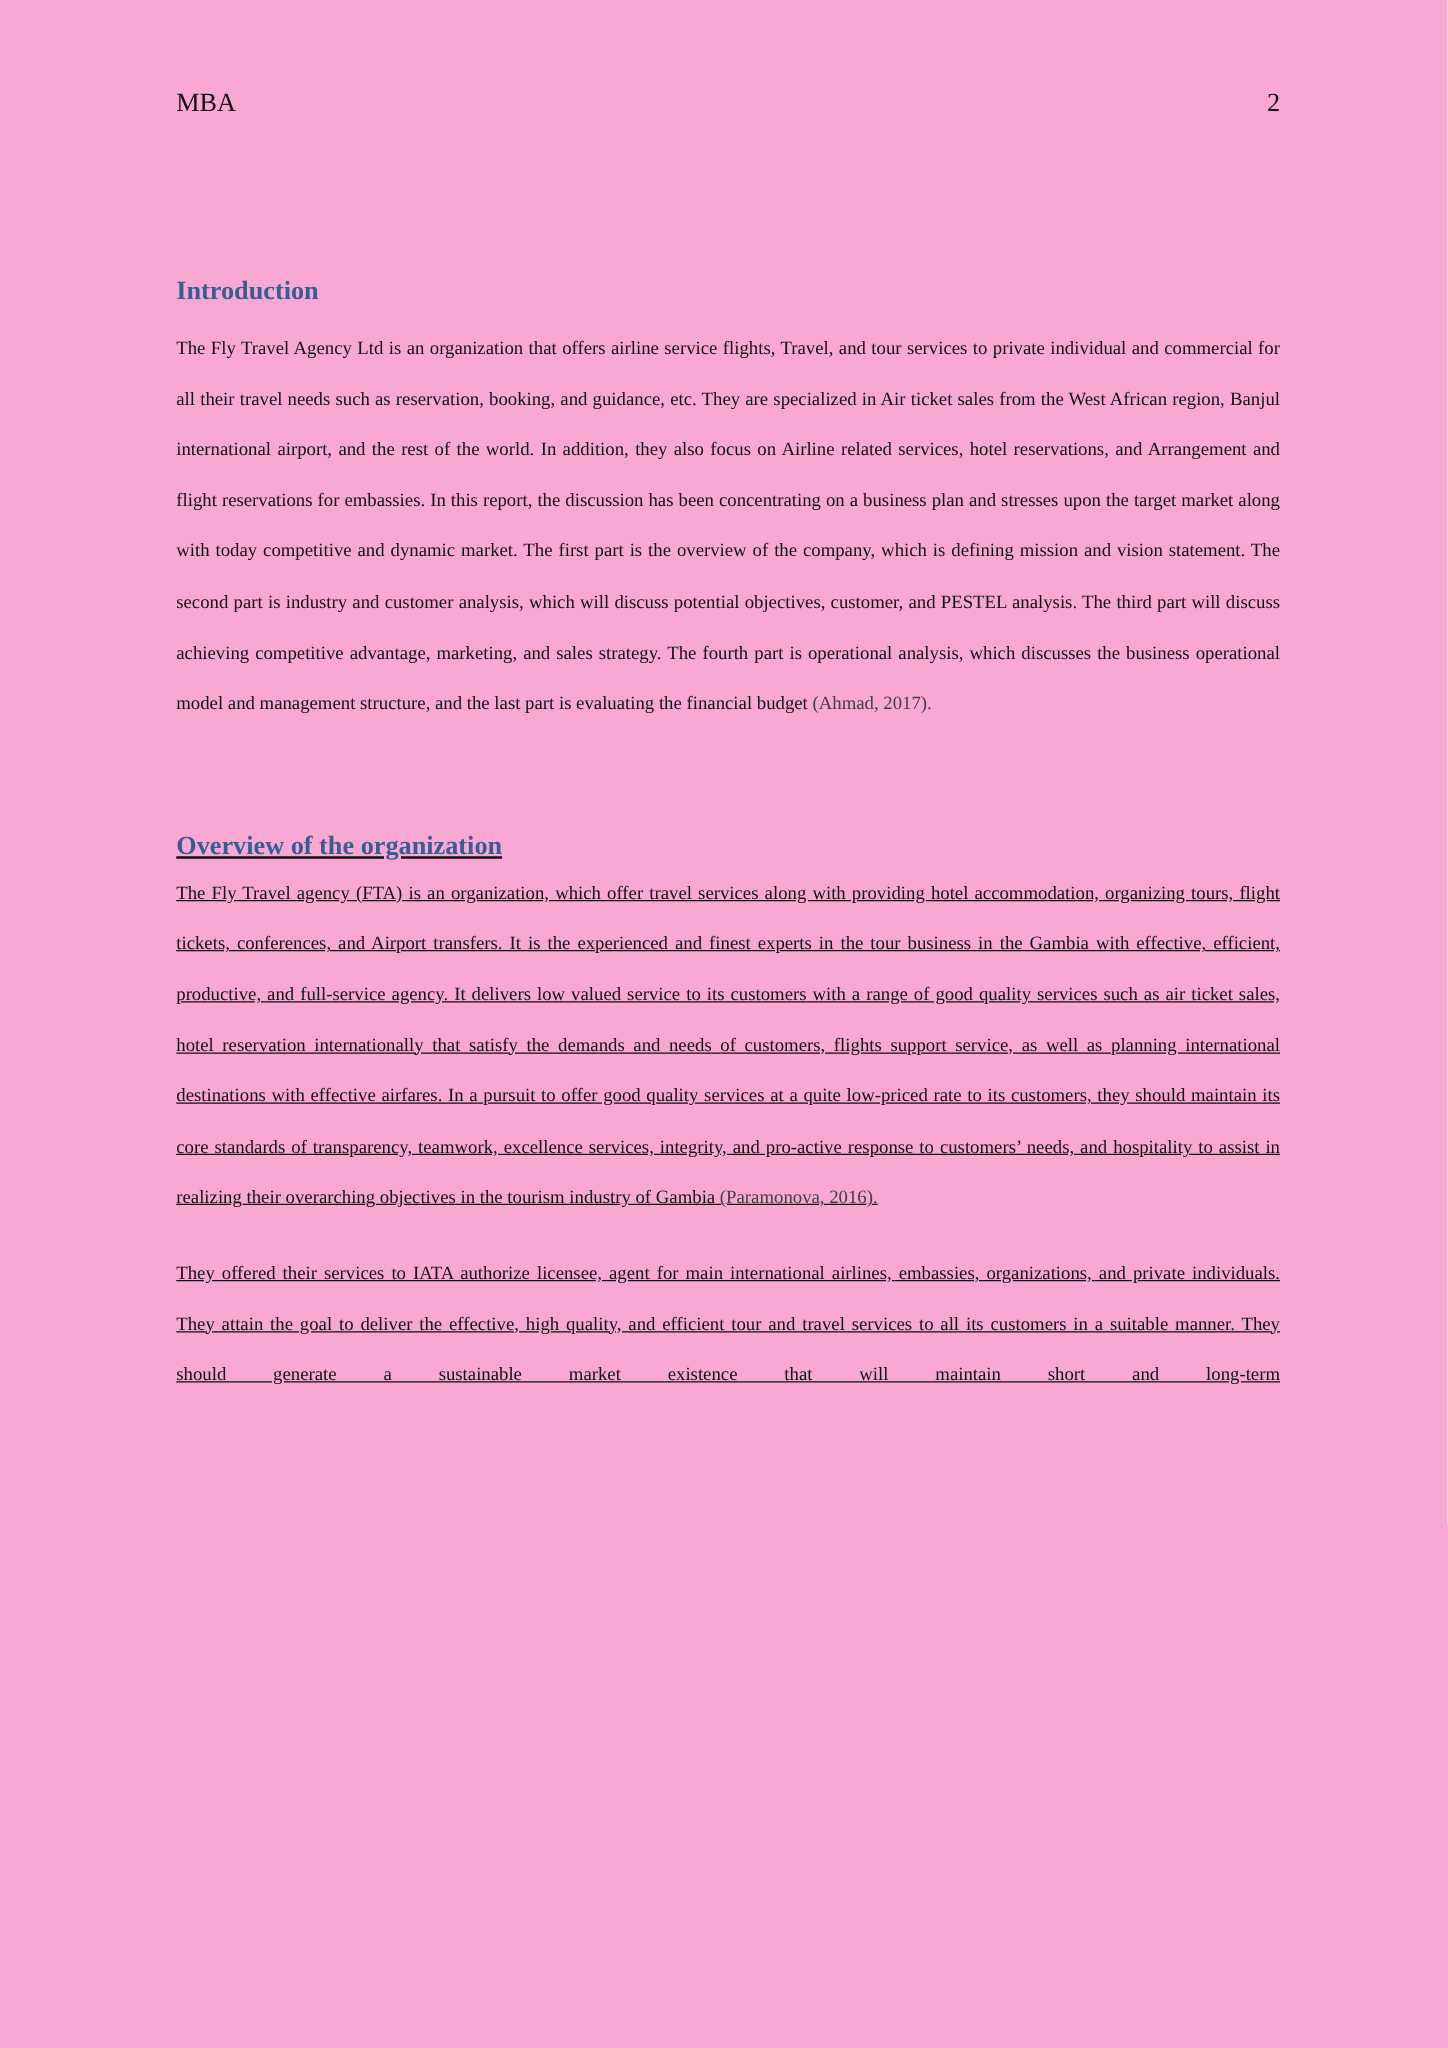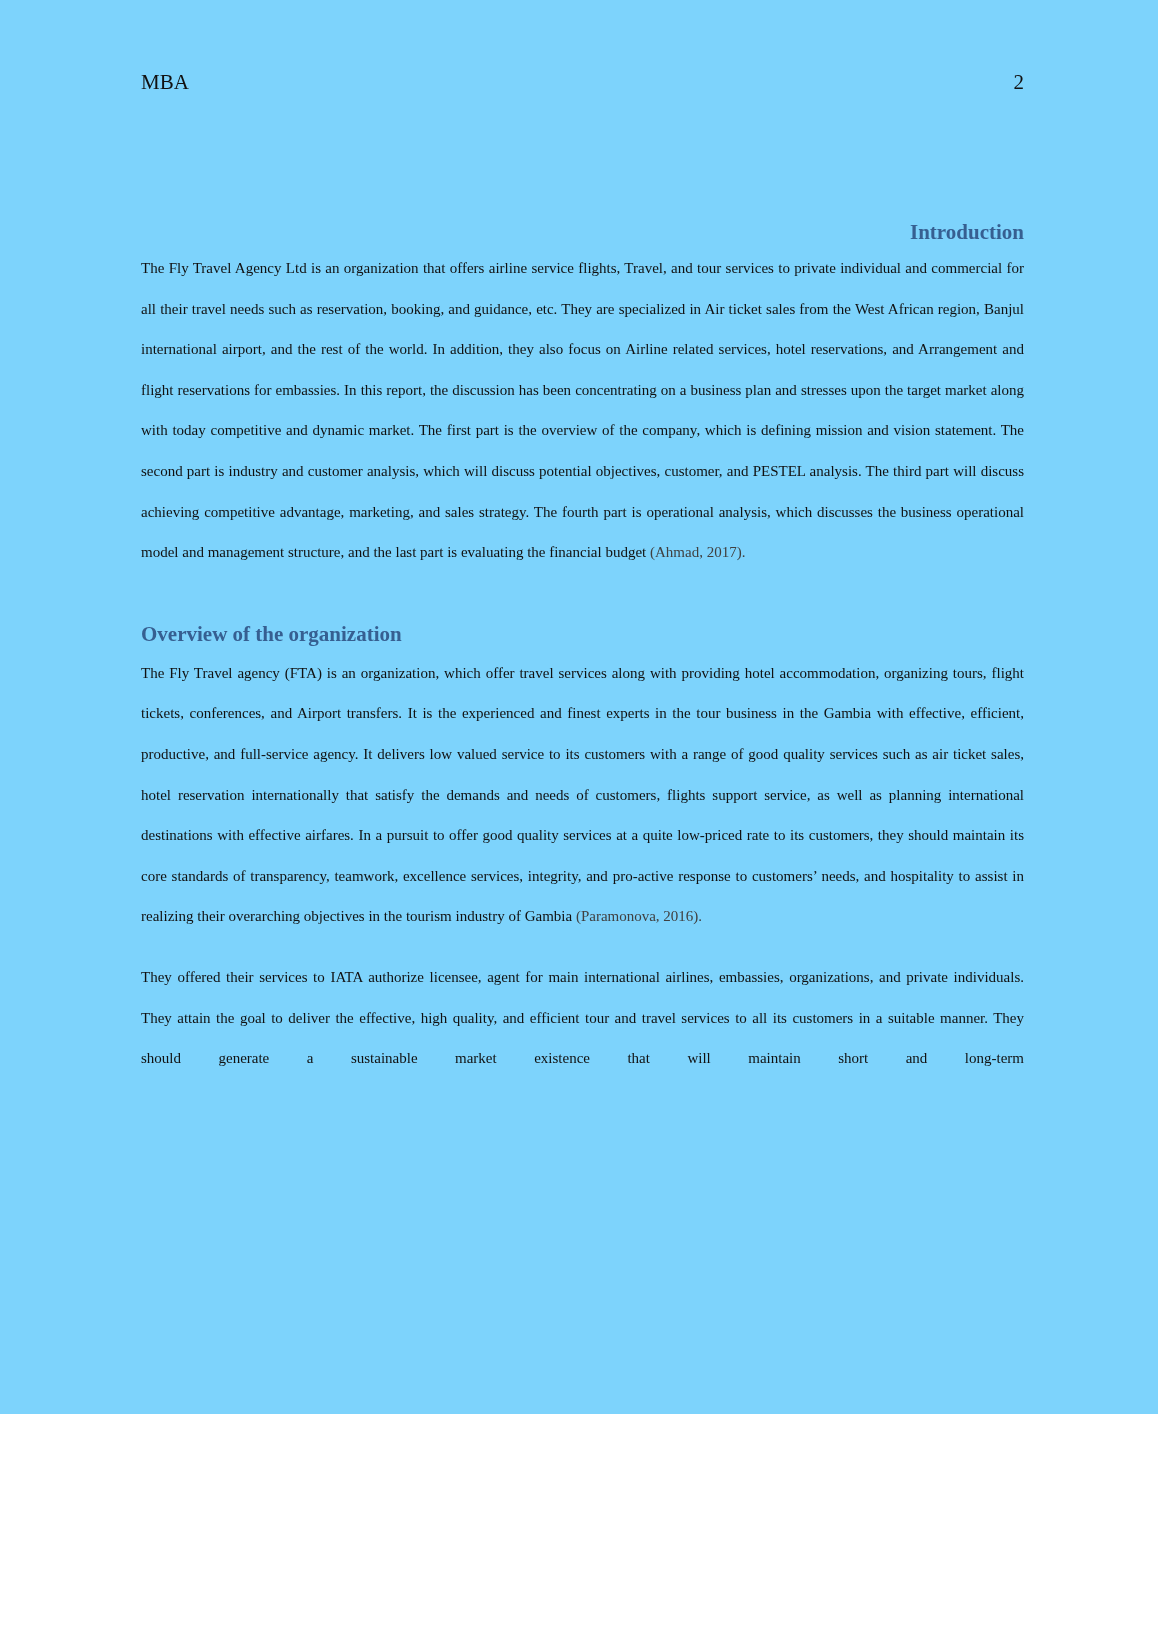--- a/index.html
+++ b/index.html
@@ -1,30 +1,30 @@
 <!DOCTYPE html>
 <html><head>
 <meta charset="utf-8">
 <style>
   html, body { margin: 0; padding: 0; background: #ffffff; }
   body { width: 1158px; height: 1638px; position: relative; overflow: hidden;
          font-family: "Liberation Serif", "DejaVu Serif", serif; color: #111111; }
-  .page { position: absolute; left: 0; top: 0; width: 1158px; height: 1414px; background: #7dd3fc; }
+  .page { position: absolute; left: 0; top: 0; width: 1158px; height: 1638px; background: #f9a8d4; }
   .header { position: absolute; top: 70px; left: 141px; width: 883px; height: 30px;
             font-size: 21px; }
   .header .left { position: absolute; left: 0; top: 0; }
   .header .right { position: absolute; right: 0; top: 0; }
   .content { position: absolute; left: 141px; top: 217px; width: 883px; }
   h2 { font-family: "Liberation Serif", serif; font-weight: bold; color: #365f91;
        font-size: 21px; margin: 0; line-height: 30px; }
   p { margin: 0; font-size: 15px; line-height: 40.6px; text-align: justify; text-align-last: left; }
   .cite { color: #404040; }
-  .sec2 { margin-top: 46px; }
+  .sec2 { margin-top: 77px; text-decoration: underline; }
   .p3 { margin-top: 20px; }
-  .h-intro { margin-bottom: 1px; text-align: right; }
+  .h-intro { margin-bottom: 12px; }
   .h-over { margin-bottom: 4px; }
 </style>
 </head>
 <body>
 
 <div class="page">
 
   <div class="header">
     <span class="left">MBA</span>
     <span class="right">2</span>

